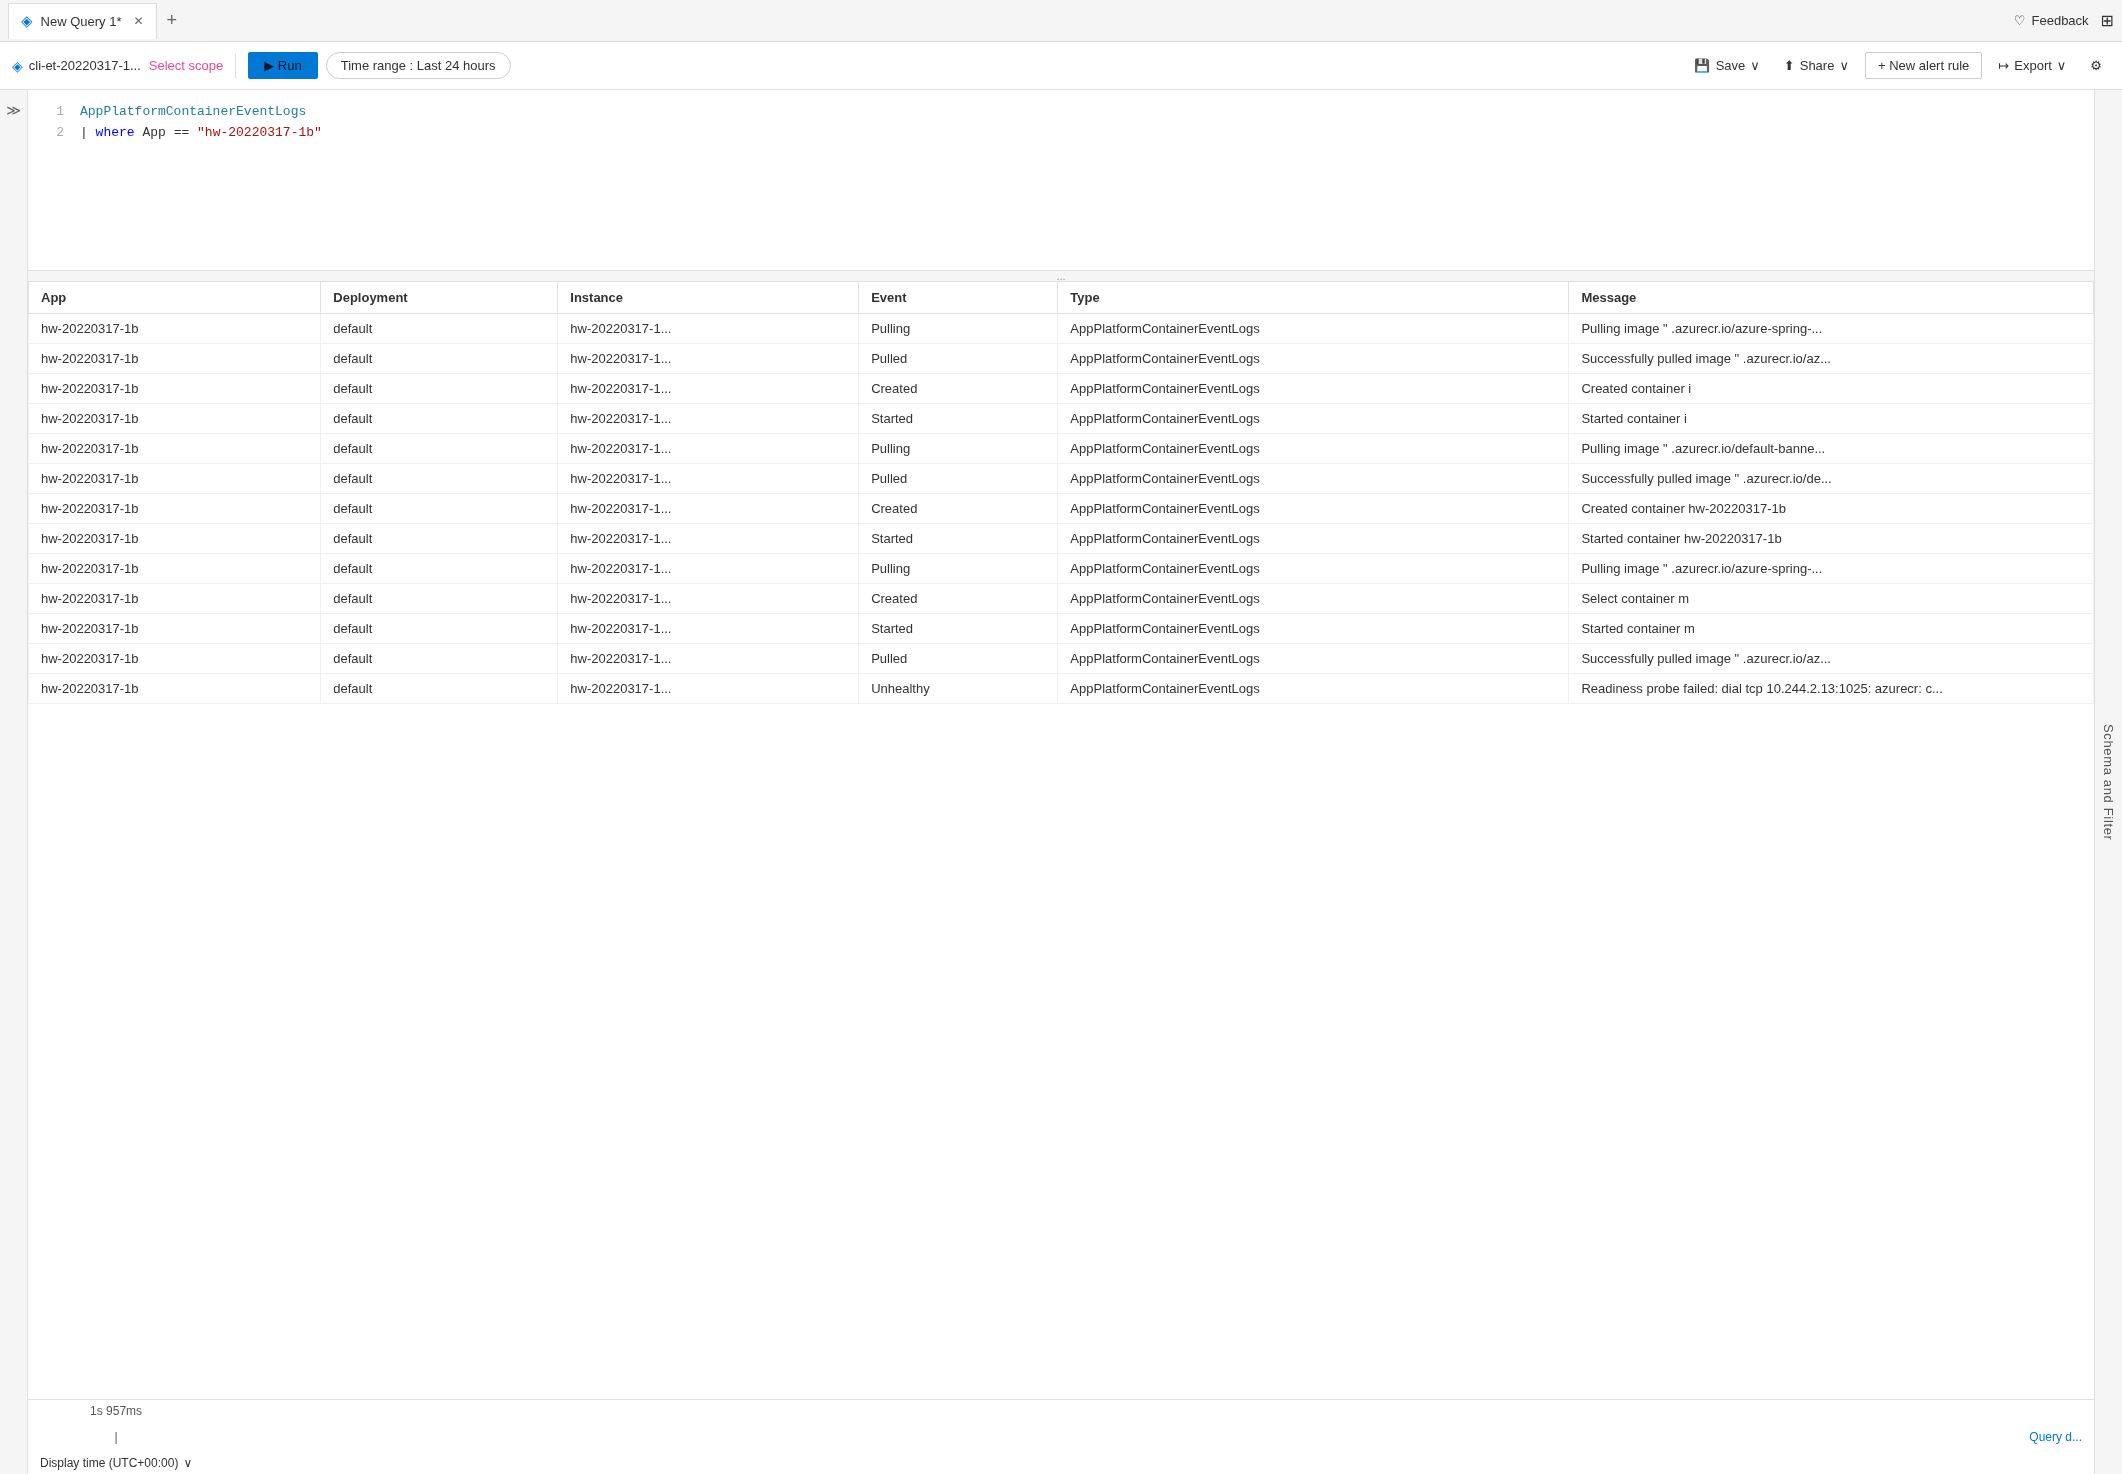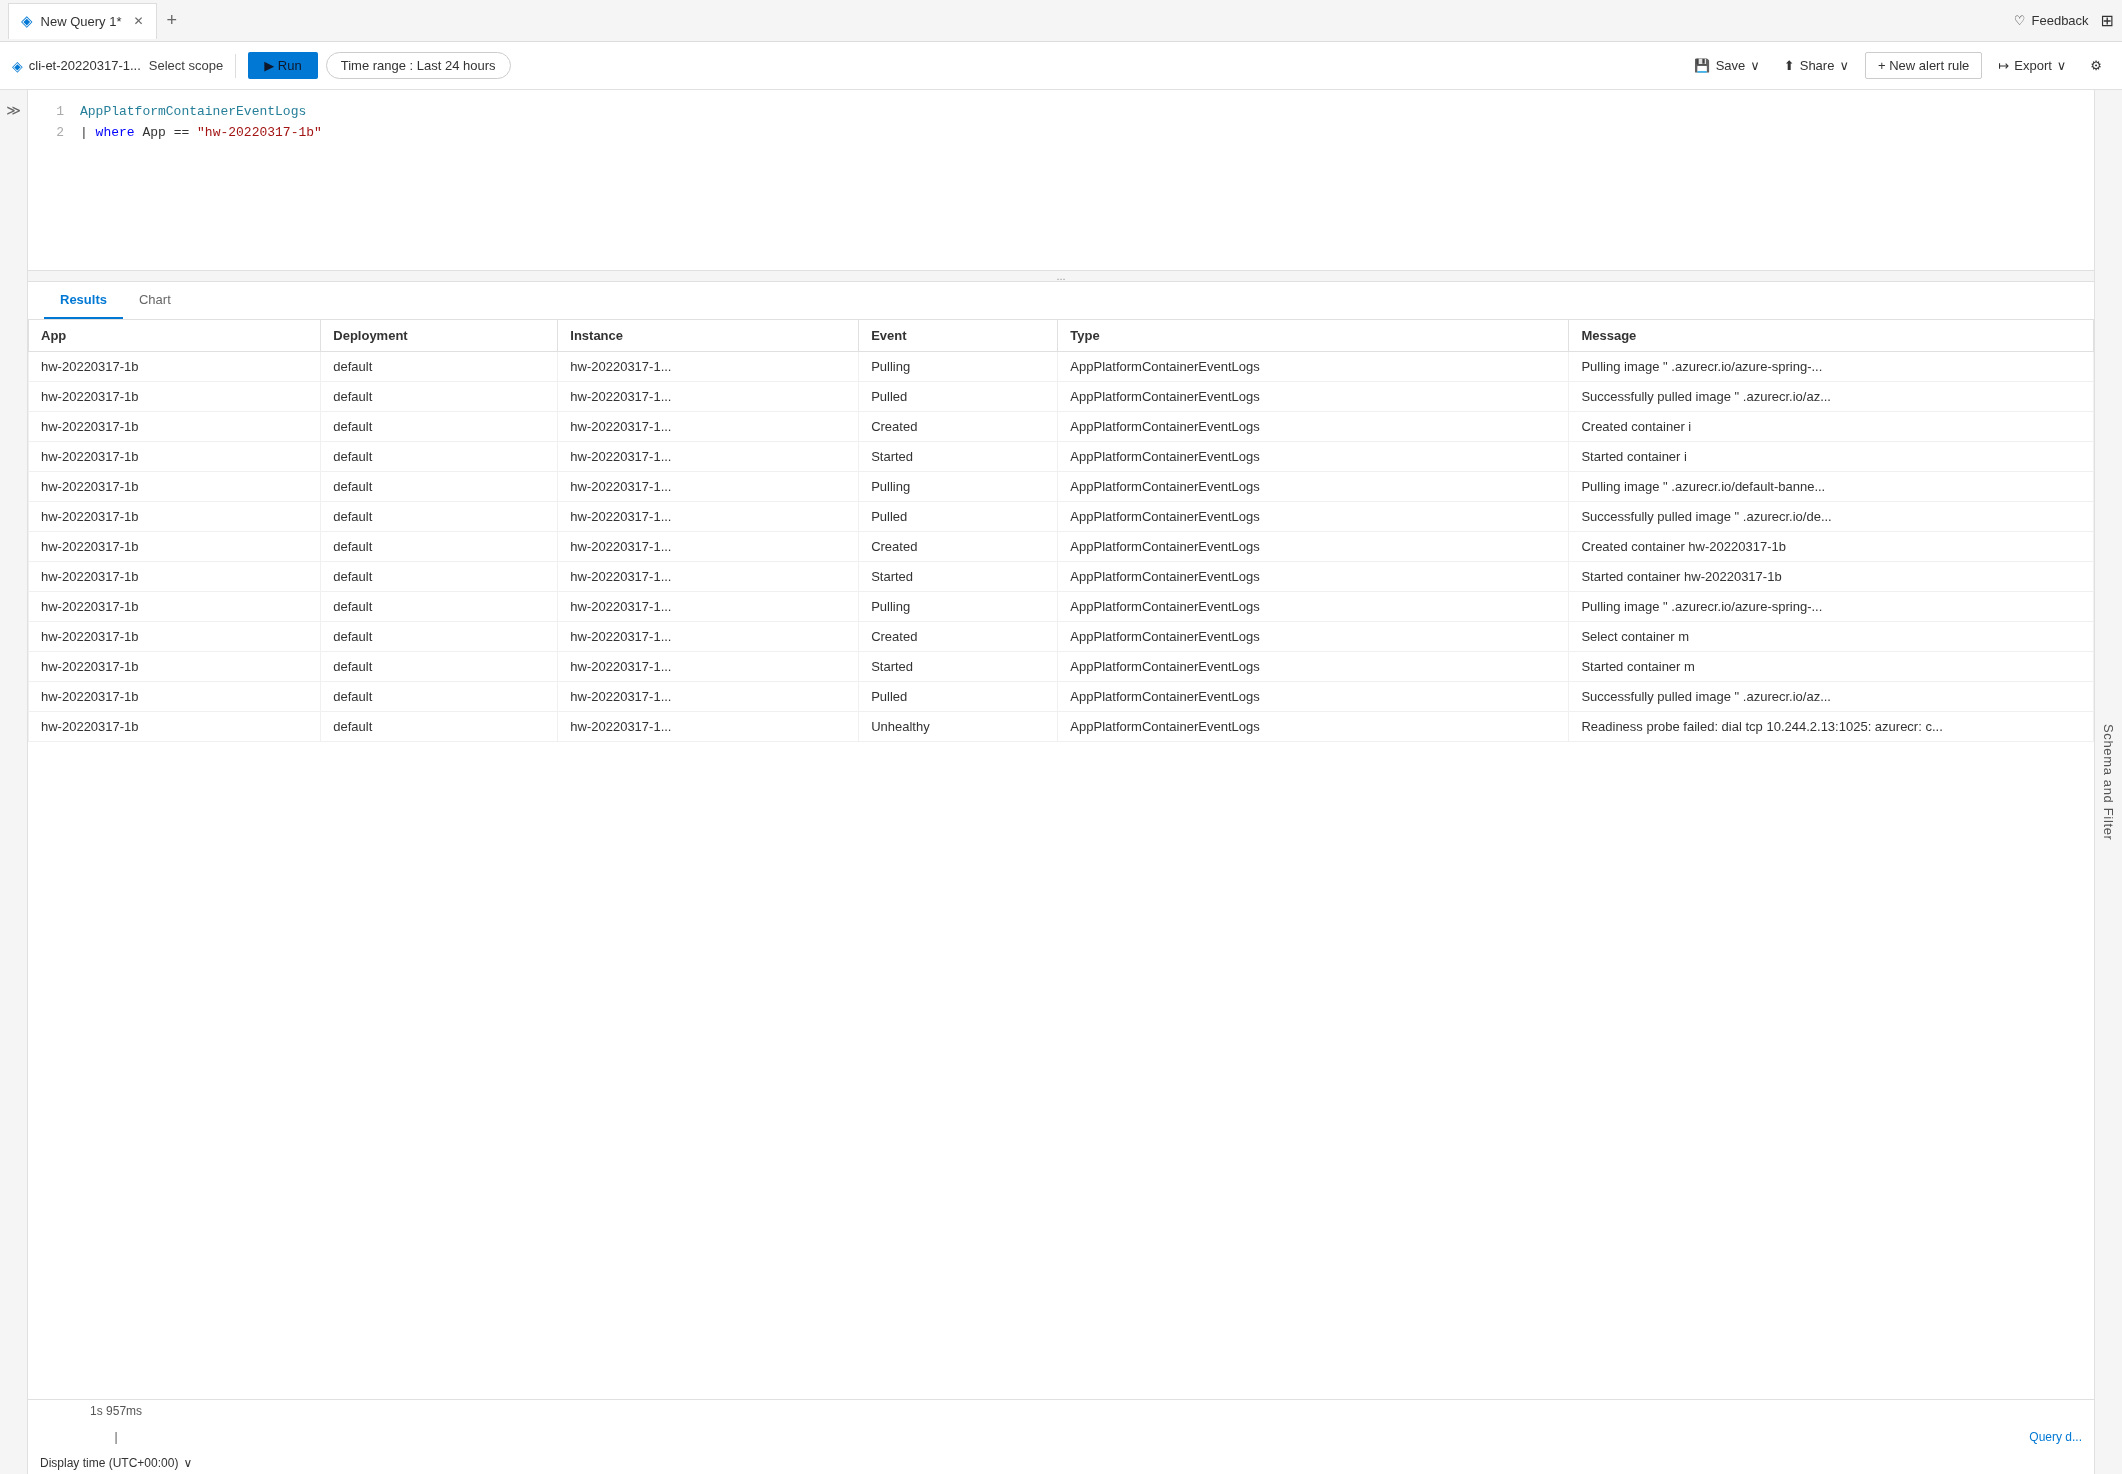--- a/index.html
+++ b/index.html
@@ -25,21 +25,21 @@
 
     
     .toolbar {
       display: flex; align-items: center; background: #fff; border-bottom: 1px solid #e0e0e0;
       height: 48px; padding: 0 12px; gap: 8px;
     }
     .toolbar-left { display: flex; align-items: center; gap: 8px; flex: 1; }
     .scope-info { display: flex; align-items: center; gap: 6px; }
     .scope-icon { color: #0078d4; font-size: 14px; }
     .scope-name { color: #333; font-size: 13px; }
-    .scope-select { color: #404040; cursor: pointer; font-size: 13px; background: none; border: none; }
+    .scope-select { color: #ec4899; cursor: pointer; font-size: 13px; background: none; border: none; }
     .divider-v { width: 1px; height: 24px; background: #ddd; margin: 0 4px; }
     .run-btn {
       display: flex; align-items: center; gap: 6px; background: #0078d4; color: #0f172a;
       border: none; border-radius: 2px; padding: 6px 16px; font-size: 13px; cursor: pointer;
     }
     .time-range-btn {
       display: flex; align-items: center; gap: 6px; background: #fff; color: #333;
       border: 1px solid #ccc; border-radius: 20px; padding: 5px 14px; font-size: 13px; cursor: pointer;
     }
     .toolbar-right { display: flex; align-items: center; gap: 8px; }
@@ -196,24 +196,20 @@
         </span>
       </div>
     </div>
 
     <div class="drag-handle">
       <span>...</span>
     </div>
 
     <div class="results-area">
 
-      <div class="results-tabs">
-        <div class="results-tab active">Results</div>
-        <div class="results-tab">Chart</div>
-      </div>
 
       <div class="table-container">
         <table>
           <thead>
             <tr>
               <th>App</th>
               <th>Deployment</th>
               <th>Instance</th>
               <th>Event</th>
               <th>Type</th>

